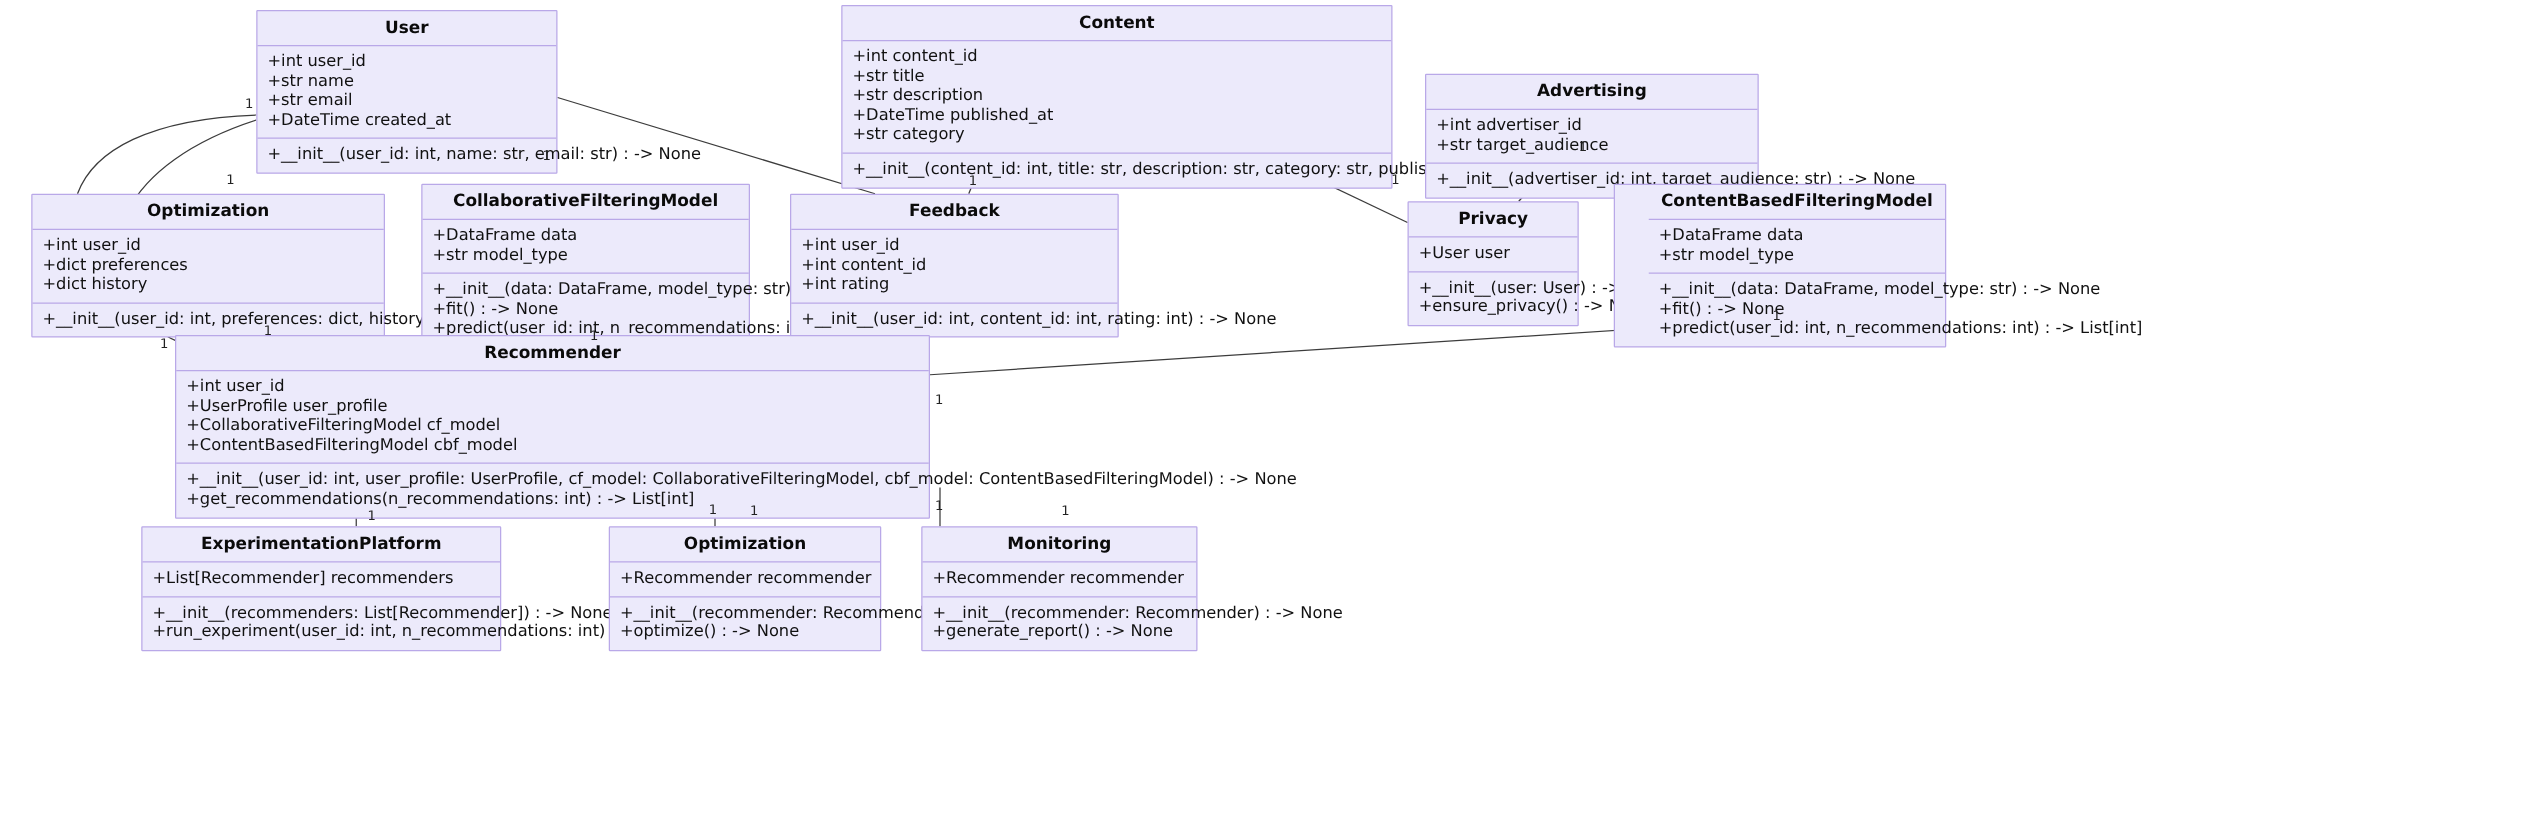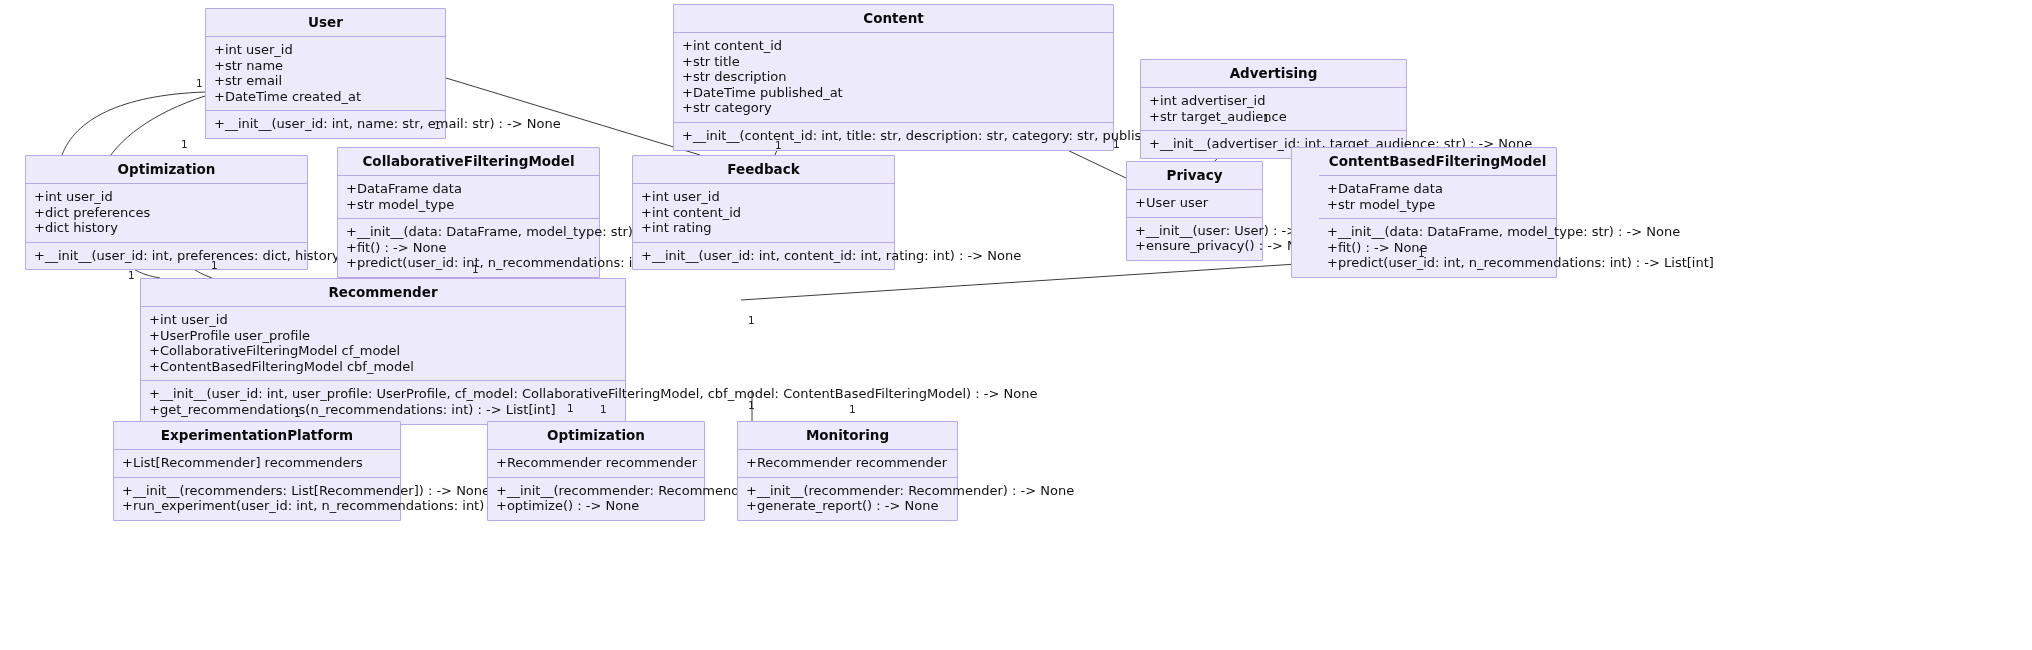--- a/index.html
+++ b/index.html
@@ -163,21 +163,21 @@
       <div class="uml-section">
         <div class="uml-row">+DataFrame data</div>
         <div class="uml-row">+str model_type</div>
       </div>
       <div class="uml-section">
         <div class="uml-row">+__init__(data: DataFrame, model_type: str) : -&gt; None</div>
         <div class="uml-row">+fit() : -&gt; None</div>
         <div class="uml-row">+predict(user_id: int, n_recommendations: int) : -&gt; List[int]</div>
       </div>
     </div>
-    <div class="uml-class" style="left: 140px; top: 278px; width: 486px;">
+    <div class="uml-class" style="left: 140px; top: 268px; width: 604px;">
       <div class="uml-title">Recommender</div>
       <div class="uml-section">
         <div class="uml-row">+int user_id</div>
         <div class="uml-row">+UserProfile user_profile</div>
         <div class="uml-row">+CollaborativeFilteringModel cf_model</div>
         <div class="uml-row">+ContentBasedFilteringModel cbf_model</div>
       </div>
       <div class="uml-section">
         <div class="uml-row">+__init__(user_id: int, user_profile: UserProfile, cf_model: CollaborativeFilteringModel, cbf_model: ContentBasedFilteringModel) : -&gt; None</div>
         <div class="uml-row">+get_recommendations(n_recommendations: int) : -&gt; List[int]</div>

